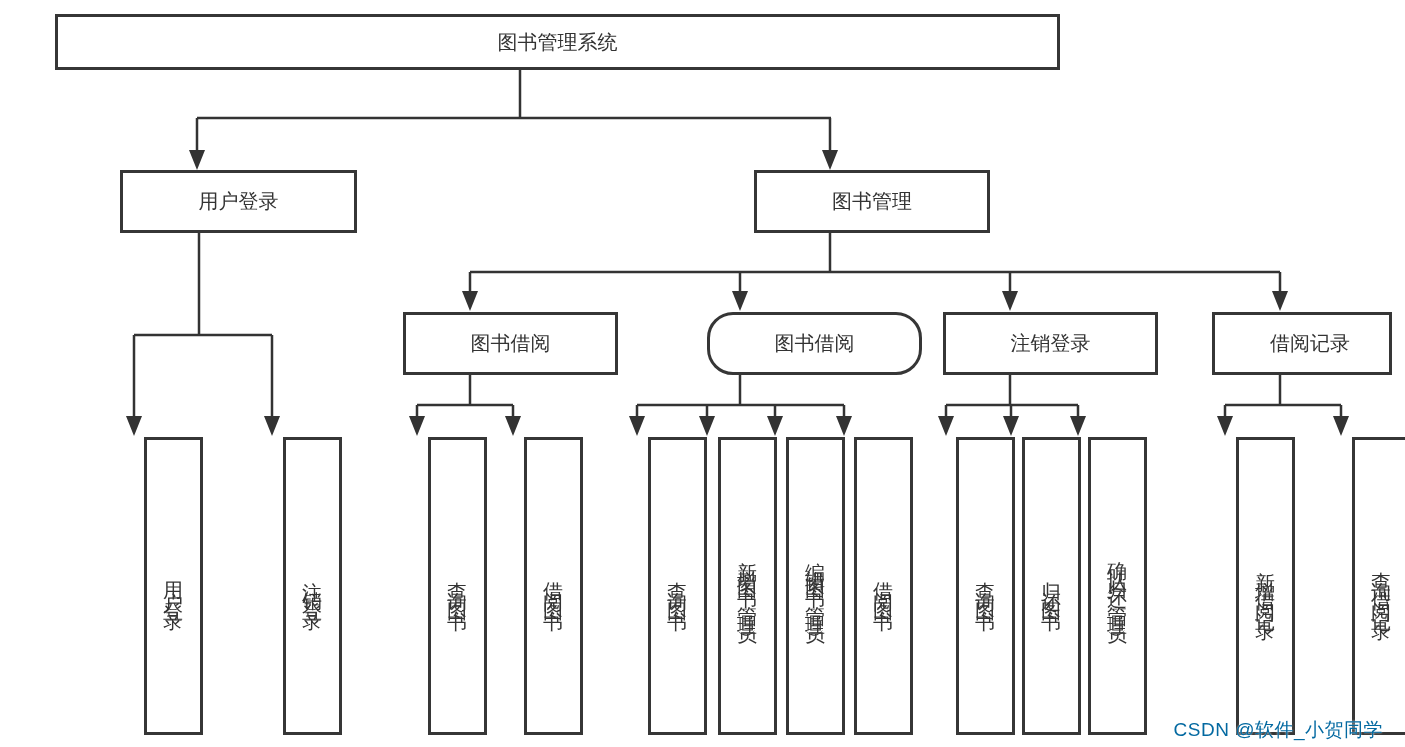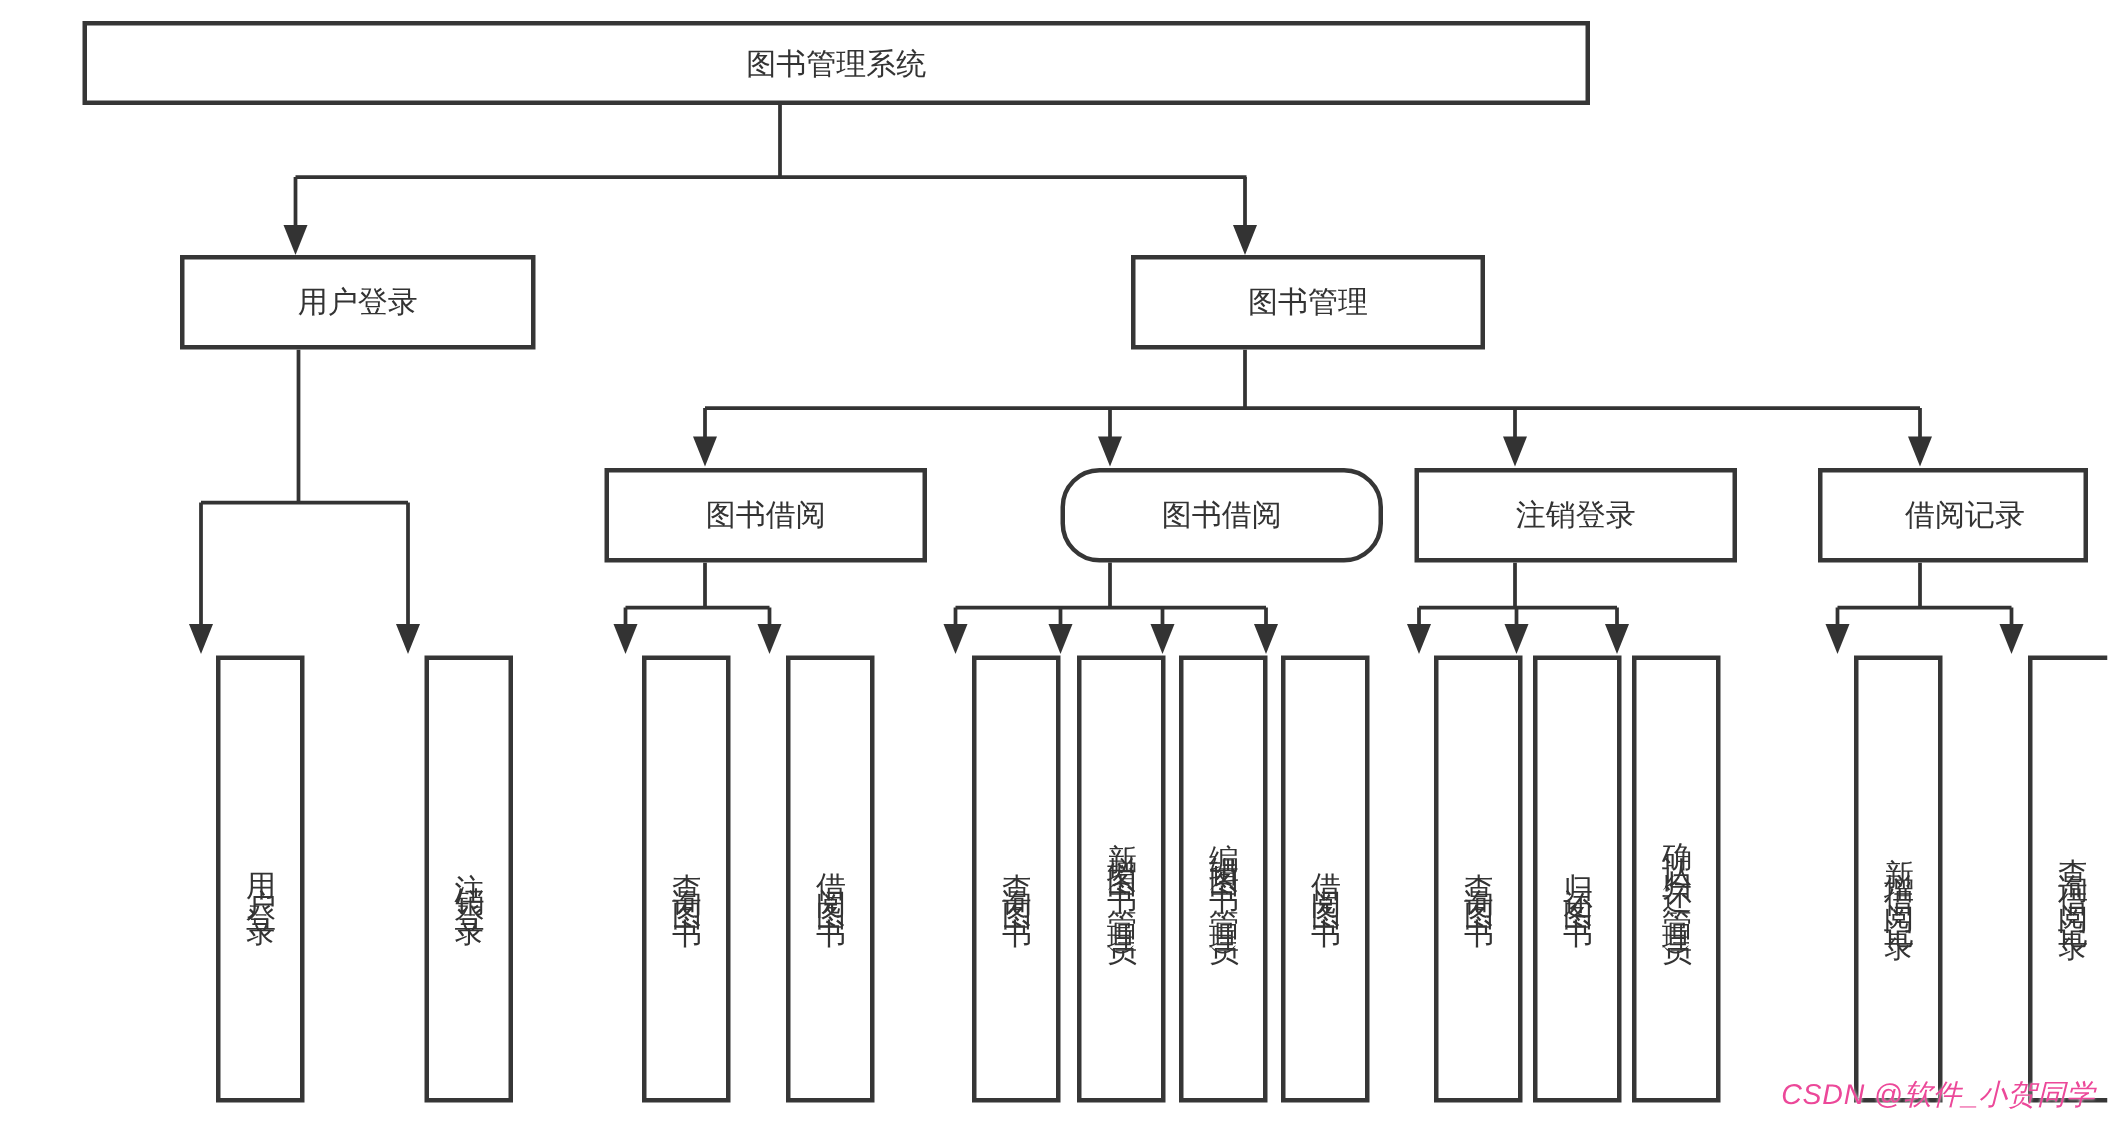--- a/index.html
+++ b/index.html
@@ -74,28 +74,27 @@
   .leaf.p7  { left: 746px; }
   .leaf.p8  { left: 814px; }
   .leaf.p9  { left: 916px; }
   .leaf.p10 { left: 982px; }
   .leaf.p11 { left: 1048px; }
   .leaf.p12 { left: 1196px; }
   .leaf.p13 { left: 1312px; }
   .leaf.tight .vtext { letter-spacing: 9px; }
   .watermark {
     position: absolute;
-    right: 8px;
+    right: 22px;
     top: 717px;
     font-size: 19px;
-    color: #ec4899;
+    color: #0369a1;
     letter-spacing: 0.5px;
     z-index: 5;
     text-shadow: 0 0 2px #ffffff;
-    font-style: italic;
   }
 </style>
 </head>
 <body>
 
 <div class="canvas">
 
   <svg class="connectors" viewBox="0 0 1405 747" xmlns="http://www.w3.org/2000/svg">
 
     <line x1="520" y1="70" x2="520" y2="118"></line>

